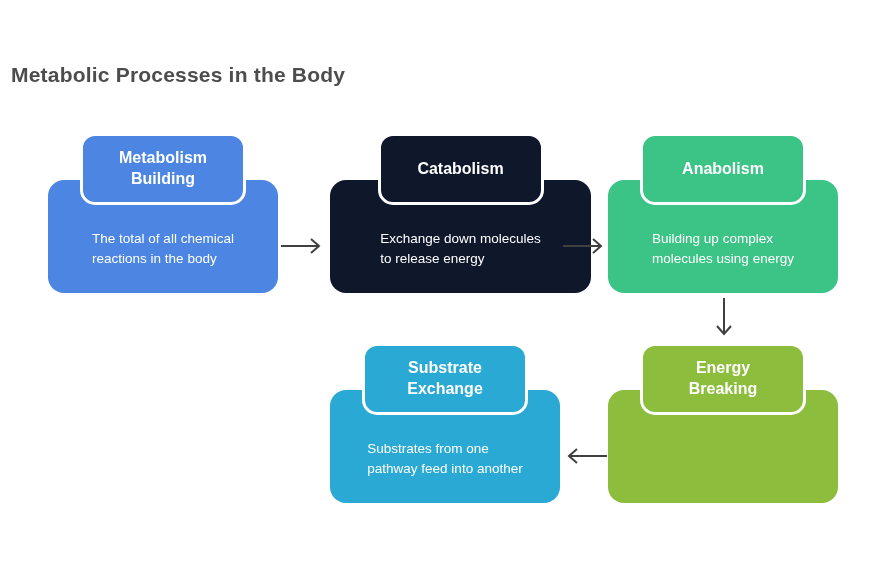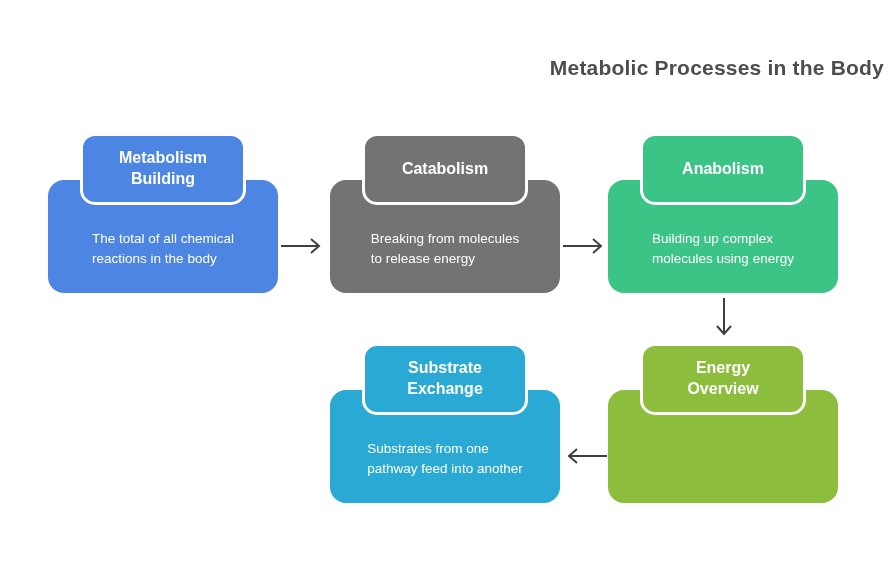--- a/index.html
+++ b/index.html
@@ -13,22 +13,22 @@
     width: 888px;
     height: 577px;
     background: #ffffff;
     overflow: hidden;
   }
   .diagram-title {
     position: absolute;
     top: 52px;
     left: 0;
     right: 0;
-    margin: 4px;
-    text-align: right;
+    margin: 11px;
+    text-align: left;
     font-size: 21px;
     font-weight: bold;
     color: #4d4d4d;
     letter-spacing: 0.2px;
   }
   .node {
     position: absolute;
     width: 230px;
     height: 113px;
     border-radius: 16px;
@@ -100,25 +100,25 @@
 
   <div class="node" id="node-0" style="background: rgb(76, 133, 226);">
     <div class="node-tab">
       <span class="node-tab-label">Metabolism
 Building</span>
     </div>
     <div class="node-body">The total of all chemical
 reactions in the body</div>
   </div>
 
-  <div class="node" id="node-1" style="background: #737373;">
+  <div class="node" id="node-1" style="background: #0f172a; padding-left: 31px;">
     <div class="node-tab">
       <span class="node-tab-label">Catabolism</span>
     </div>
-    <div class="node-body">Breaking from molecules
+    <div class="node-body">Exchange down molecules
 to release energy</div>
   </div>
 
   <div class="node" id="node-2" style="background: rgb(60, 196, 135);">
     <div class="node-tab">
       <span class="node-tab-label">Anabolism</span>
     </div>
     <div class="node-body">Building up complex
 molecules using energy</div>
   </div>
@@ -128,21 +128,21 @@
       <span class="node-tab-label">Substrate
 Exchange</span>
     </div>
     <div class="node-body">Substrates from one
 pathway feed into another</div>
   </div>
 
   <div class="node" id="node-4" style="background: rgb(141, 189, 60);">
     <div class="node-tab">
       <span class="node-tab-label">Energy
-Overview</span>
+Breaking</span>
     </div>
   </div>
 
   <div class="arrow" id="arrow-0">
     <svg width="46" height="24" viewBox="0 0 46 24">
       <line x1="1" y1="12" x2="38" y2="12" stroke="currentColor" stroke-width="2"></line>
       <polyline points="31,5 39,12 31,19" fill="none" stroke="currentColor" stroke-width="2"></polyline>
     </svg>
   </div>
 

